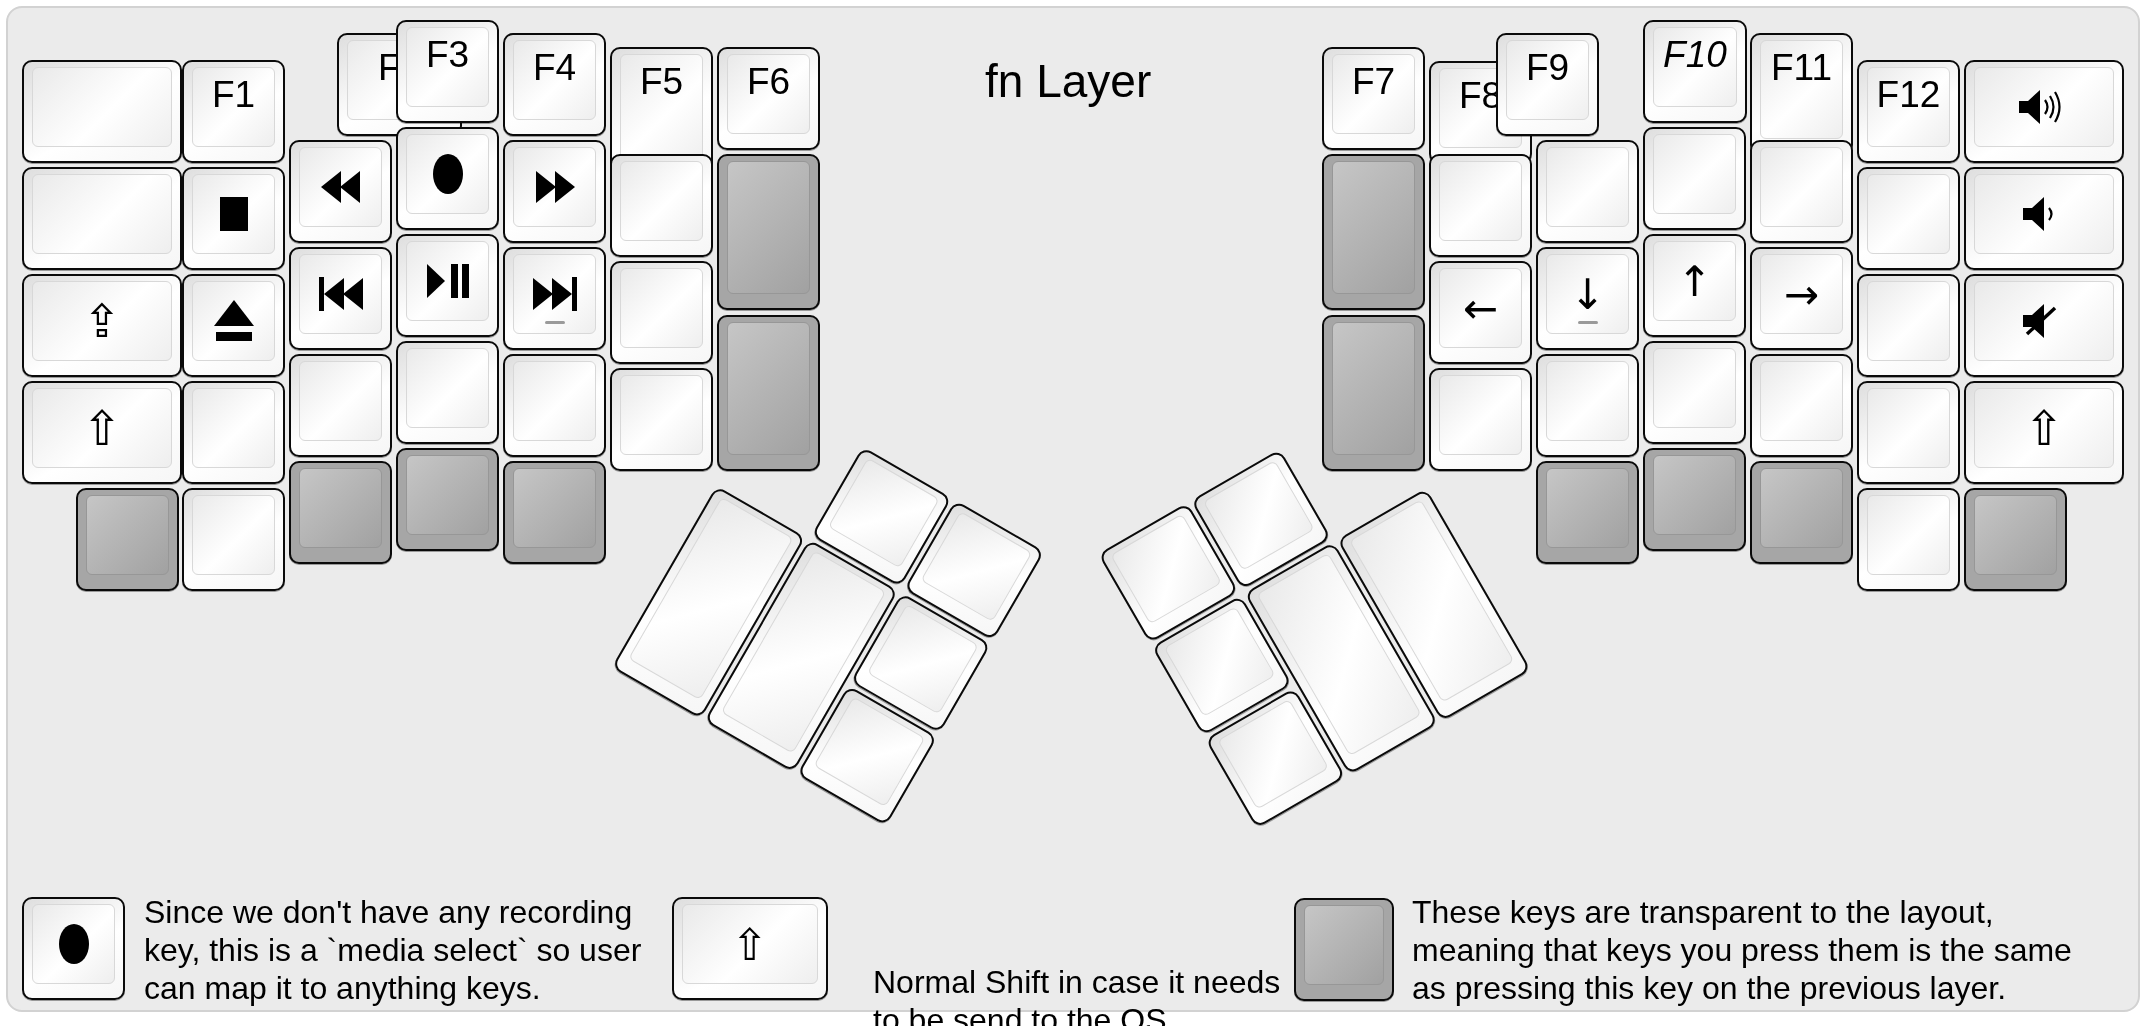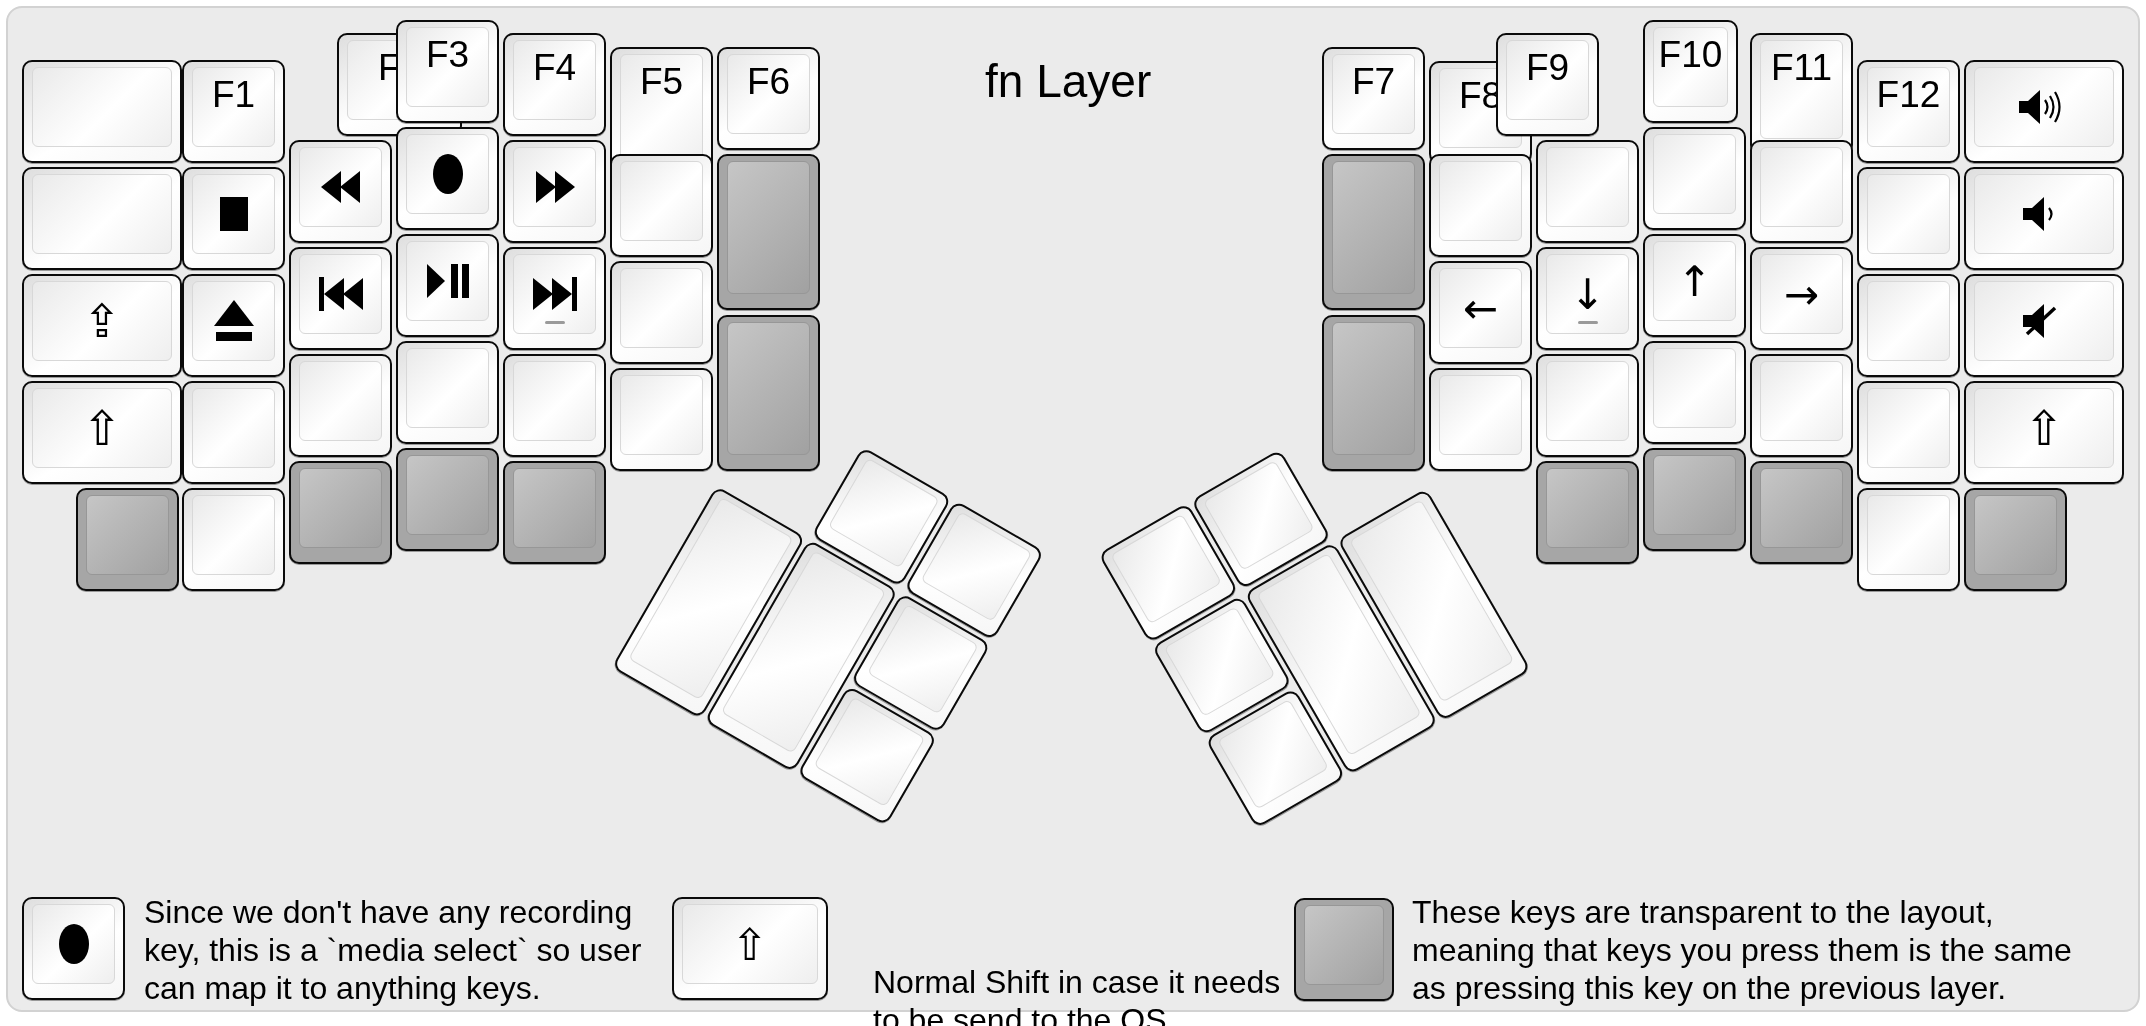--- a/index.html
+++ b/index.html
@@ -264,21 +264,21 @@
         <div class="glyph" style="font-size: 42px;">↓</div>
         <div class="homing"></div>
       </div>
     </div>
     <div class="key white" style="left: 1536px; top: 354px; width: 103px; height: 103px;">
       <div class="keytop"></div>
     </div>
     <div class="key gray" style="left: 1536px; top: 461px; width: 103px; height: 103px;">
       <div class="keytop"></div>
     </div>
-    <div class="key white" style="left: 1643px; top: 20px; width: 95px; height: 103px;">
+    <div class="key white" style="left: 1643px; top: 20px; width: 104px; height: 103px; font-style: italic;">
       <div class="keytop">
         <div class="lbl">F10</div>
       </div>
     </div>
     <div class="key white" style="left: 1643px; top: 127px; width: 103px; height: 103px;">
       <div class="keytop"></div>
     </div>
     <div class="key white" style="left: 1643px; top: 234px; width: 103px; height: 103px;">
       <div class="keytop">
         <div class="glyph" style="font-size: 42px;">↑</div>

